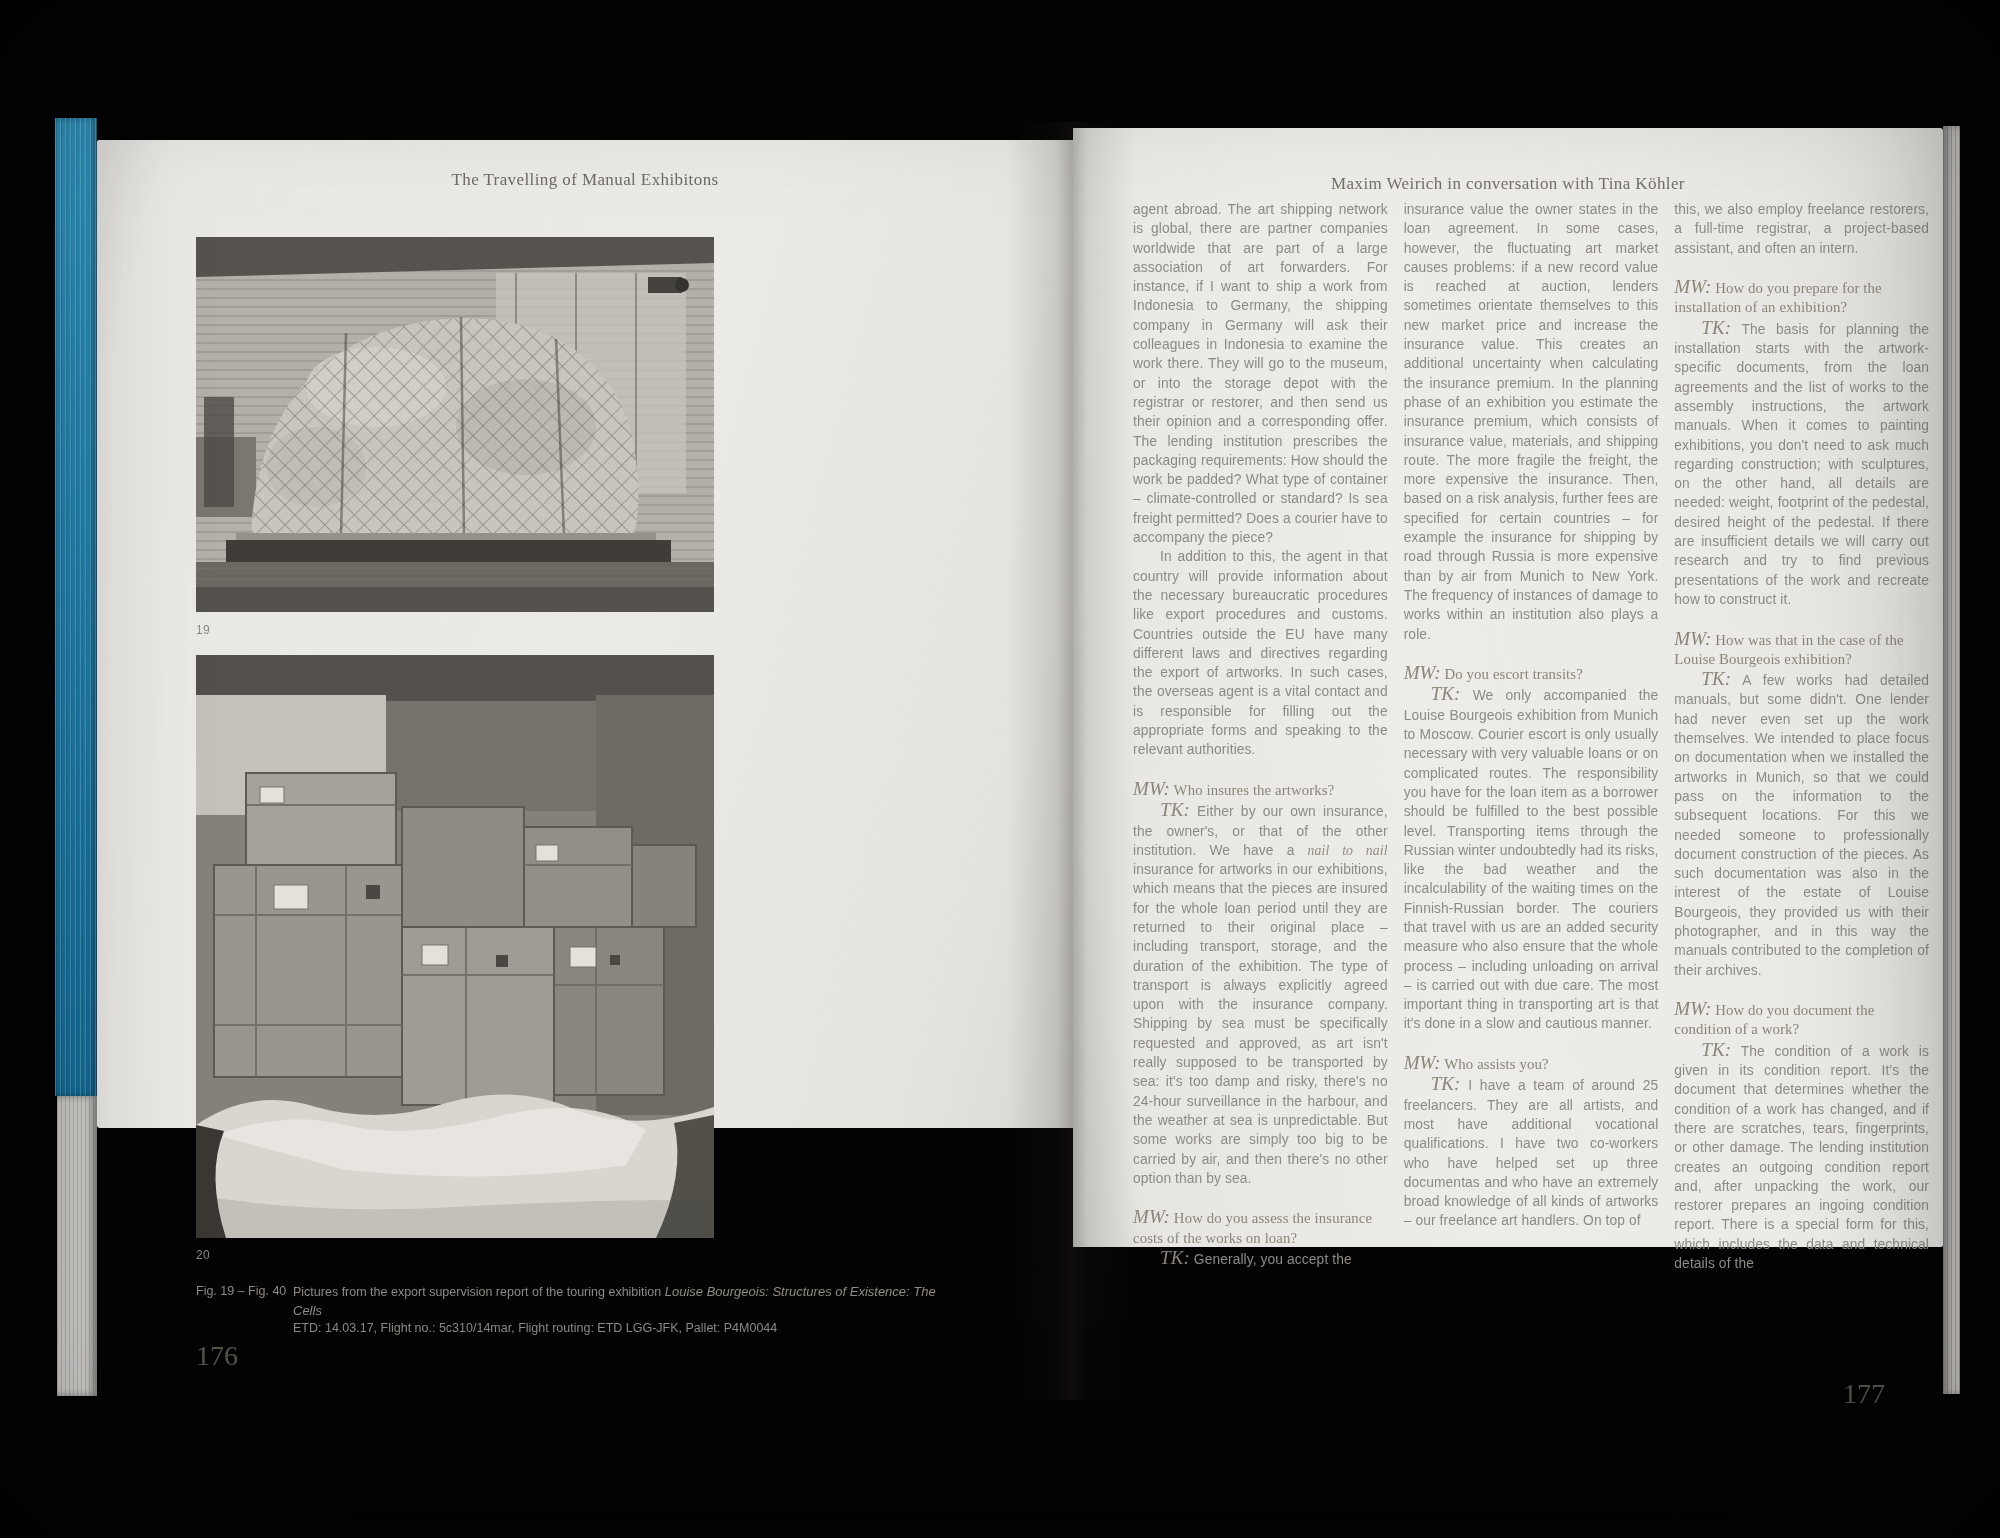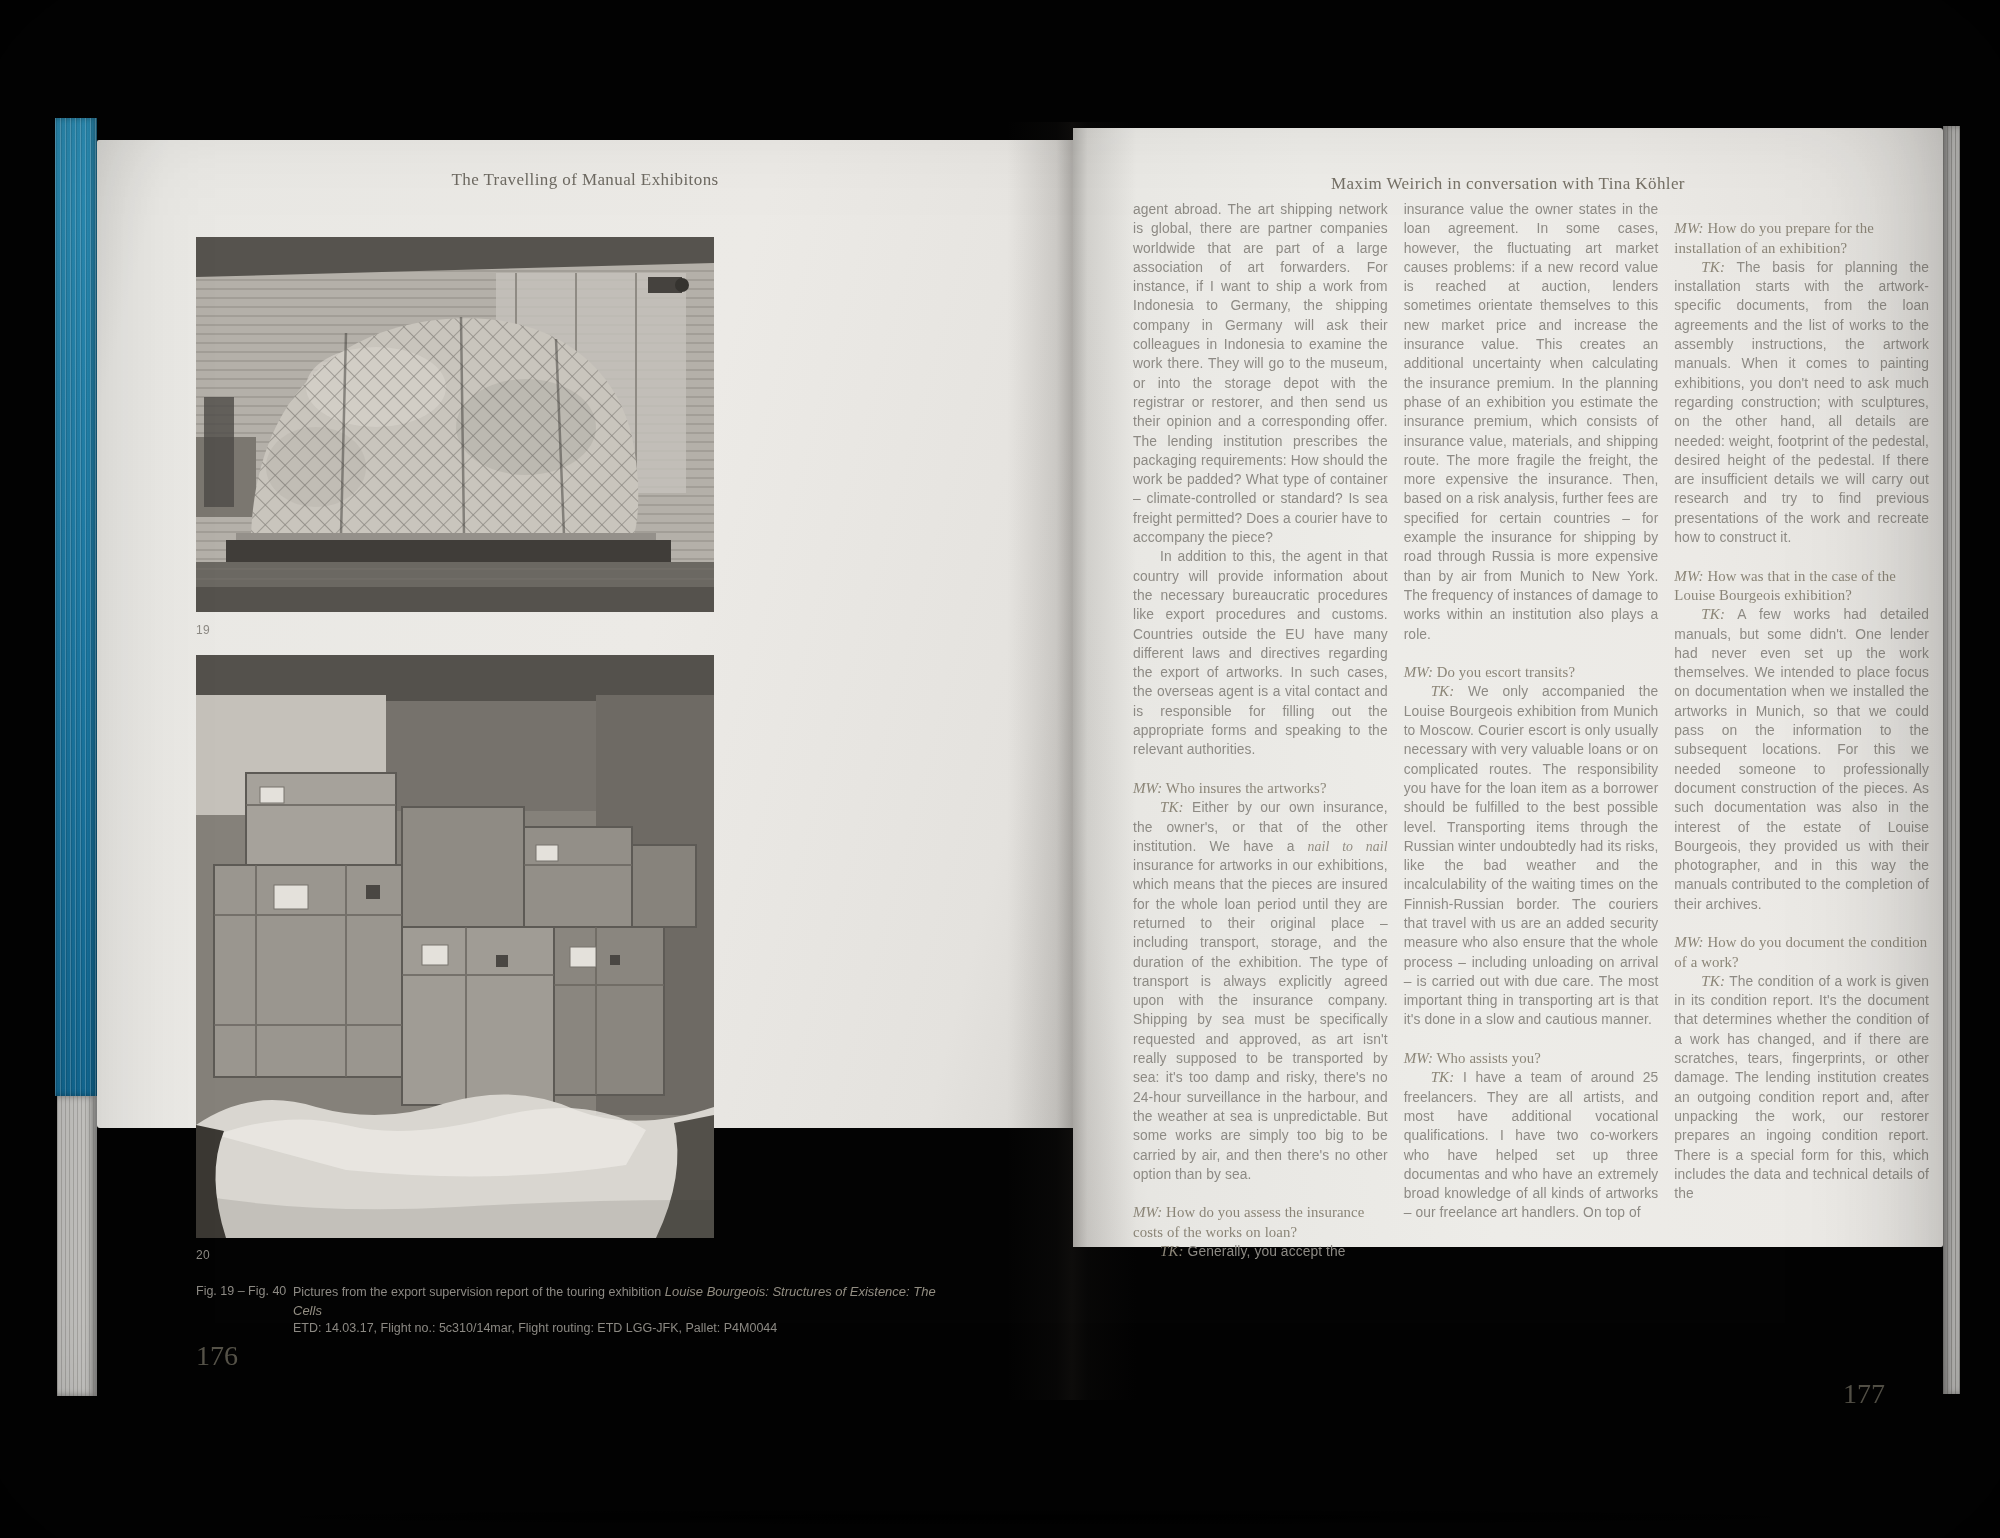--- a/index.html
+++ b/index.html
@@ -58,21 +58,21 @@
   .page-left .folio{left:99px;top:1200px;}
   .page-right .folio{right:58px;top:1250px;}
 
   .columns{position:absolute;left:60px;top:72px;width:796px;display:flex;gap:16px;}
   .col{flex:1;min-width:0;}
   .blk{margin:0;font-size:13.8px;line-height:19.3px;color:#8d8a84;text-align:justify;letter-spacing:.1px;}
   .blk-indent{text-indent:27px;}
   .blk-answer{text-indent:27px;}
   .blk-question{font-family:"Liberation Serif","DejaVu Serif",serif;font-size:14.8px;line-height:19.3px;
     color:#8b8577;margin-top:19.3px;text-align:left;text-indent:0;}
-  .prefix{font-family:"Liberation Serif","DejaVu Serif",serif;font-style:italic;font-size:15px;color:#8b8577;}
+  .prefix{font-family:"Liberation Serif","DejaVu Serif",serif;font-style:italic;font-size:19px;color:#8b8577;}
   .inline-em{font-family:"Liberation Serif","DejaVu Serif",serif;font-style:italic;color:#928d82;}
 
   .vignette{position:absolute;inset:0;pointer-events:none;
     box-shadow:inset 0 0 180px rgba(0,0,0,.55);}
   .book-shadow{position:absolute;left:40px;top:1396px;width:1880px;height:18px;
     background:radial-gradient(ellipse at center,rgba(0,0,0,.8),rgba(0,0,0,0) 70%);}
 </style>
 </head>
 <body>
 
@@ -188,20 +188,21 @@
           <p class="blk blk-answer"><span class="prefix">TK:</span> Generally, you accept the</p>
         </div>
         <div class="col">
           <p class="blk blk-body">insurance value the owner states in the loan agreement. In some cases, however, the fluctuating art market causes problems: if a new record value is reached at auction, lenders sometimes orientate themselves to this new market price and increase the insurance value. This creates an additional uncertainty when calculating the insurance premium. In the planning phase of an exhibition you estimate the insurance premium, which consists of insurance value, materials, and shipping route. The more fragile the freight, the more expensive the insurance. Then, based on a risk analysis, further fees are specified for certain countries – for example the insurance for shipping by road through Russia is more expensive than by air from Munich to New York. The frequency of instances of damage to works within an institution also plays a role.</p>
           <p class="blk blk-question"><span class="prefix">MW:</span> Do you escort transits?</p>
           <p class="blk blk-answer"><span class="prefix">TK:</span> We only accompanied the Louise Bourgeois exhibition from Munich to Moscow. Courier escort is only usually necessary with very valuable loans or on complicated routes. The responsibility you have for the loan item as a borrower should be fulfilled to the best possible level. Transporting items through the Russian winter undoubtedly had its risks, like the bad weather and the incalculability of the waiting times on the Finnish-Russian border. The couriers that travel with us are an added security measure who also ensure that the whole process – including unloading on arrival – is carried out with due care. The most important thing in transporting art is that it's done in a slow and cautious manner.</p>
           <p class="blk blk-question"><span class="prefix">MW:</span> Who assists you?</p>
           <p class="blk blk-answer"><span class="prefix">TK:</span> I have a team of around 25 freelancers. They are all artists, and most have additional vocational qualifications. I have two co-workers who have helped set up three documentas and who have an extremely broad knowledge of all kinds of artworks – our freelance art handlers. On top of</p>
         </div>
         <div class="col">
+          <p class="blk blk-body">this, we also employ freelance restorers, a full-time registrar, a project-based assistant, and often an intern.</p>
           <p class="blk blk-question"><span class="prefix">MW:</span> How do you prepare for the installation of an exhibition?</p>
           <p class="blk blk-answer"><span class="prefix">TK:</span> The basis for planning the installation starts with the artwork-specific documents, from the loan agreements and the list of works to the assembly instructions, the artwork manuals. When it comes to painting exhibitions, you don't need to ask much regarding construction; with sculptures, on the other hand, all details are needed: weight, footprint of the pedestal, desired height of the pedestal. If there are insufficient details we will carry out research and try to find previous presentations of the work and recreate how to construct it.</p>
           <p class="blk blk-question"><span class="prefix">MW:</span> How was that in the case of the Louise Bourgeois exhibition?</p>
           <p class="blk blk-answer"><span class="prefix">TK:</span> A few works had detailed manuals, but some didn't. One lender had never even set up the work themselves. We intended to place focus on documentation when we installed the artworks in Munich, so that we could pass on the information to the subsequent locations. For this we needed someone to professionally document construction of the pieces. As such documentation was also in the interest of the estate of Louise Bourgeois, they provided us with their photographer, and in this way the manuals contributed to the completion of their archives.</p>
           <p class="blk blk-question"><span class="prefix">MW:</span> How do you document the condition of a work?</p>
           <p class="blk blk-answer"><span class="prefix">TK:</span> The condition of a work is given in its condition report. It's the document that determines whether the condition of a work has changed, and if there are scratches, tears, fingerprints, or other damage. The lending institution creates an outgoing condition report and, after unpacking the work, our restorer prepares an ingoing condition report. There is a special form for this, which includes the data and technical details of the</p>
         </div>
       </div>
     <div class="folio">177</div>
   </div>

